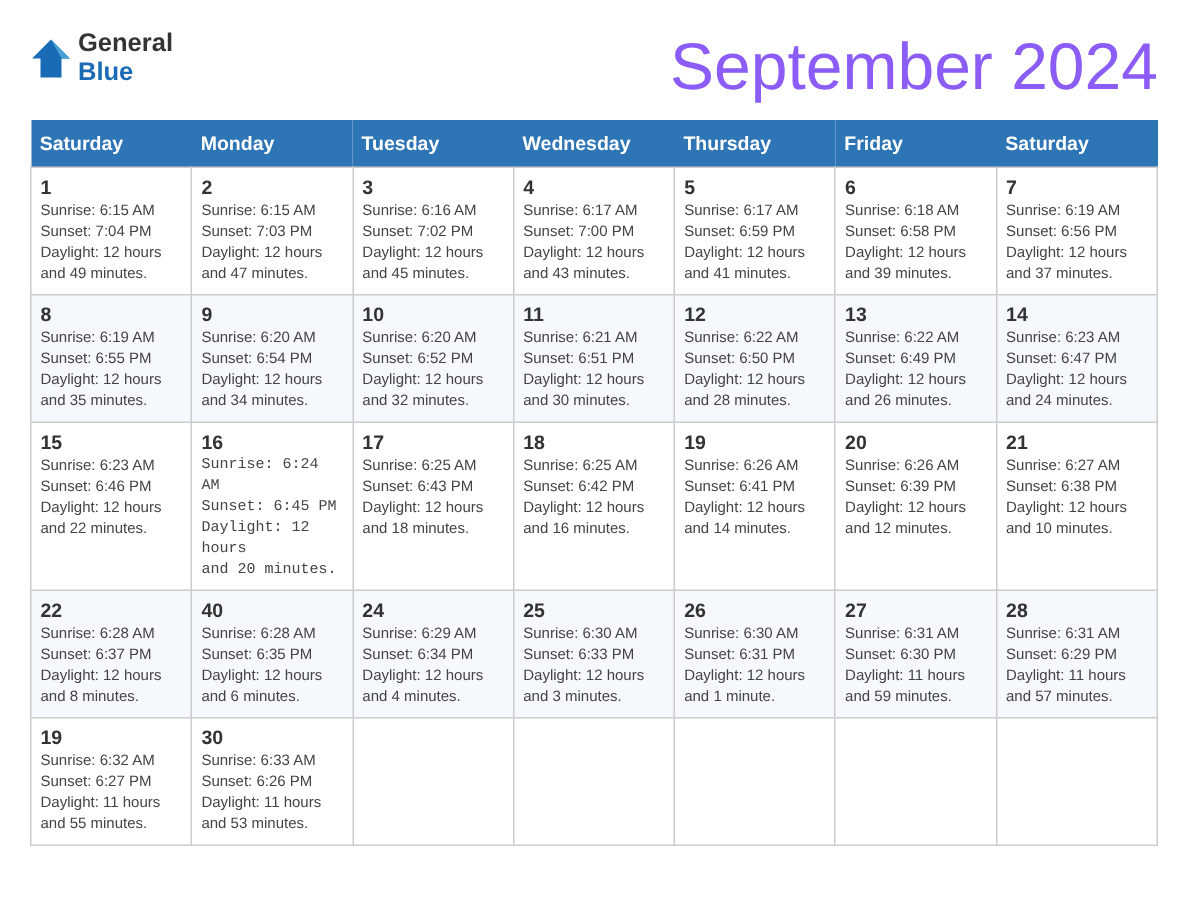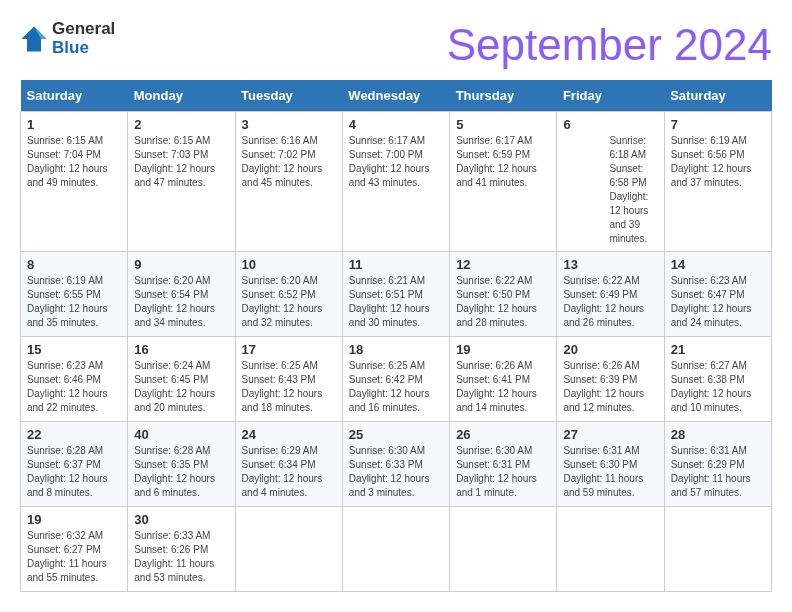--- a/index.html
+++ b/index.html
@@ -147,21 +147,21 @@
         </td>
         <td>
           <span class="day-number">5</span>
           <div class="day-info" style="white-space: pre-line;">Sunrise: 6:17 AM
 Sunset: 6:59 PM
 Daylight: 12 hours
 and 41 minutes.</div>
         </td>
         <td>
           <span class="day-number">6</span>
-          <div class="day-info" style="white-space: pre-line; margin-left: 46px;">Sunrise: 6:18 AM
+          <div class="day-info" style="white-space: pre-line;">Sunrise: 6:18 AM
 Sunset: 6:58 PM
 Daylight: 12 hours
 and 39 minutes.</div>
         </td>
         <td>
           <span class="day-number">7</span>
           <div class="day-info" style="white-space: pre-line;">Sunrise: 6:19 AM
 Sunset: 6:56 PM
 Daylight: 12 hours
 and 37 minutes.</div>
@@ -221,21 +221,21 @@
       <tr>
         <td>
           <span class="day-number">15</span>
           <div class="day-info" style="white-space: pre-line;">Sunrise: 6:23 AM
 Sunset: 6:46 PM
 Daylight: 12 hours
 and 22 minutes.</div>
         </td>
         <td>
           <span class="day-number">16</span>
-          <div class="day-info" style="white-space: pre-line;">Sunrise: 6:24 AM
+          <div class="day-info" style="white-space: pre-line; font-family: Liberation Mono, monospace;">Sunrise: 6:24 AM
 Sunset: 6:45 PM
 Daylight: 12 hours
 and 20 minutes.</div>
         </td>
         <td>
           <span class="day-number">17</span>
           <div class="day-info" style="white-space: pre-line;">Sunrise: 6:25 AM
 Sunset: 6:43 PM
 Daylight: 12 hours
 and 18 minutes.</div>

